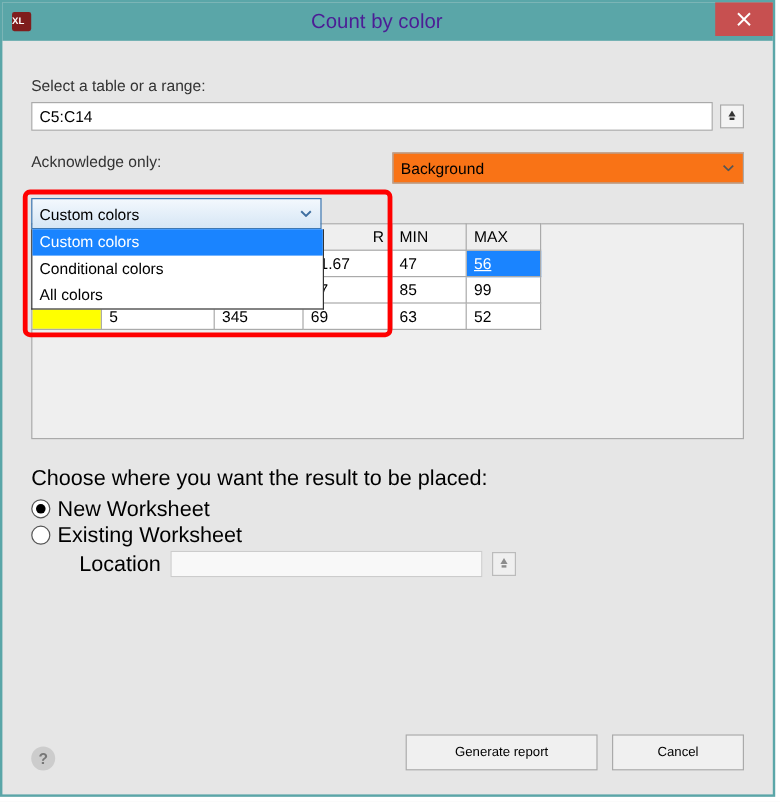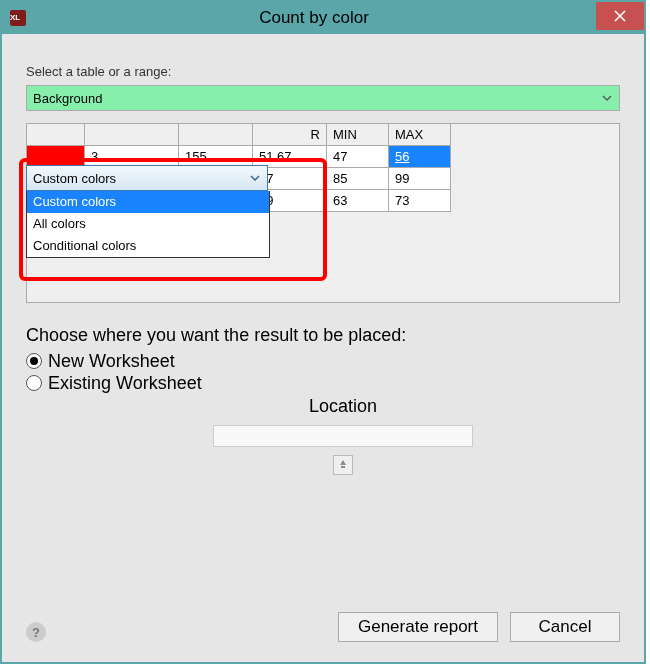--- a/index.html
+++ b/index.html
@@ -39,21 +39,21 @@
   }
   .titlebar .app-icon span {
     color: #fff;
     font-size: 8px;
     font-weight: bold;
     line-height: 1;
   }
   .titlebar .title {
     flex: 1;
     text-align: center;
-    color: #000000;
+    color: #4c1d95;
     font-size: 17px;
     padding-right: 50px;
   }
   .titlebar .close {
     width: 48px;
     height: 28px;
     background: #c75050;
     display: flex;
     align-items: center;
     justify-content: center;
@@ -103,21 +103,21 @@
     display: flex;
     gap: 8px;
   }
   .two-col .col {
     flex: 1;
   }
   .combo {
     width: 100%;
     height: 26px;
     border: 1px solid #aaa;
-    background: #86efac;
+    background: #f97316;
     display: flex;
     align-items: center;
     justify-content: space-between;
     padding: 0 4px 0 6px;
     box-sizing: border-box;
     font-size: 13px;
   }
   .combo .chev {
     width: 16px;
     height: 16px;
@@ -217,21 +217,20 @@
     background: #fff;
   }
   .radio .dot { width: 8px; height: 8px; border-radius: 50%; background: #000; display: none; }
   .radio.checked .dot { display: block; }
   .loc-row {
     display: flex;
     align-items: center;
     gap: 8px;
     margin-left: 40px;
     margin-top: 2px;
-    flex-direction: column;
   }
   .loc-input {
     width: 260px;
     height: 22px;
     border: 1px solid #ccc;
     background: #f8f8f8;
     box-sizing: border-box;
   }
 
   .footer {
@@ -252,21 +251,21 @@
   }
   .btn {
     min-width: 110px;
     height: 30px;
     border: 1px solid #aaa;
     background: #f0f0f0;
     display: flex;
     align-items: center;
     justify-content: center;
     padding: 0 14px;
-    font-size: 17px;
+    font-size: 11px;
     box-sizing: border-box;
   }
 </style>
 </head>
 <body>
 
 <div class="window">
 
   <div class="titlebar">
     <div class="app-icon">
@@ -277,22 +276,36 @@
       <svg viewBox="0 0 12 12">
         <line x1="1" y1="1" x2="11" y2="11" stroke="#fff" stroke-width="1.6"></line>
         <line x1="11" y1="1" x2="1" y2="11" stroke="#fff" stroke-width="1.6"></line>
       </svg>
     </div>
   </div>
 
   <div class="body">
 
     <div class="label">Select a table or a range:</div>
+    <div class="row-range">
+      <input class="range-input" value="C5:C14" style="">
+      <div class="tiny-btn">
+        <svg width="10" height="10" viewBox="0 0 10 10">
+          <rect x="3" y="6" width="4" height="2" fill="#333"></rect>
+          <path d="M5 0 L8 5 L2 5 Z" fill="#333"></path>
+        </svg>
+      </div>
+    </div>
 
     <div class="two-col">
+      <div class="col">
+        <div class="label">Acknowledge only:</div>
+
+        <div style="height:26px"></div>
+      </div>
       <div class="col">
         <div class="combo">
           <span>Background</span>
           <span class="chev">
             <svg width="10" height="6" viewBox="0 0 10 6">
                 <path d="M1 1 L5 5 L9 1" fill="none" stroke="#555" stroke-width="1.4"></path>
               </svg>
           </span>
         </div>
       </div>
@@ -340,21 +353,21 @@
               <td>99</td>
             </tr>
             <tr>
               <td class="swatch-cell">
                 <div class="swatch" style="background: rgb(255, 255, 0);"></div>
               </td>
               <td>5</td>
               <td>345</td>
               <td>69</td>
               <td>63</td>
-              <td>73</td>
+              <td>52</td>
             </tr>
           </tbody>
         </table>
     </div>
 
     <div class="placement">
       <div style="margin-bottom:4px">Choose where you want the result to be placed:</div>
       <div class="radio-row">
         <span class="radio checked">
             <span class="dot"></span>
@@ -383,22 +396,22 @@
     <div class="combo">
       <span>Custom colors</span>
       <span class="chev">
         <svg width="10" height="6" viewBox="0 0 10 6">
             <path d="M1 1 L5 5 L9 1" fill="none" stroke="#3e6ea0" stroke-width="1.6"></path>
           </svg>
       </span>
     </div>
     <div class="listbox" id="ack-options">
         <div class="opt selected">Custom colors</div>
+        <div class="opt">Conditional colors</div>
         <div class="opt">All colors</div>
-        <div class="opt">Conditional colors</div>
       </div>
   </div>
   <div class="highlight-group"></div>
 
   <div class="footer">
     <div class="help">?</div>
     <div class="btn" style="min-width:160px">
       <span>Generate report</span>
     </div>
     <div class="btn">

